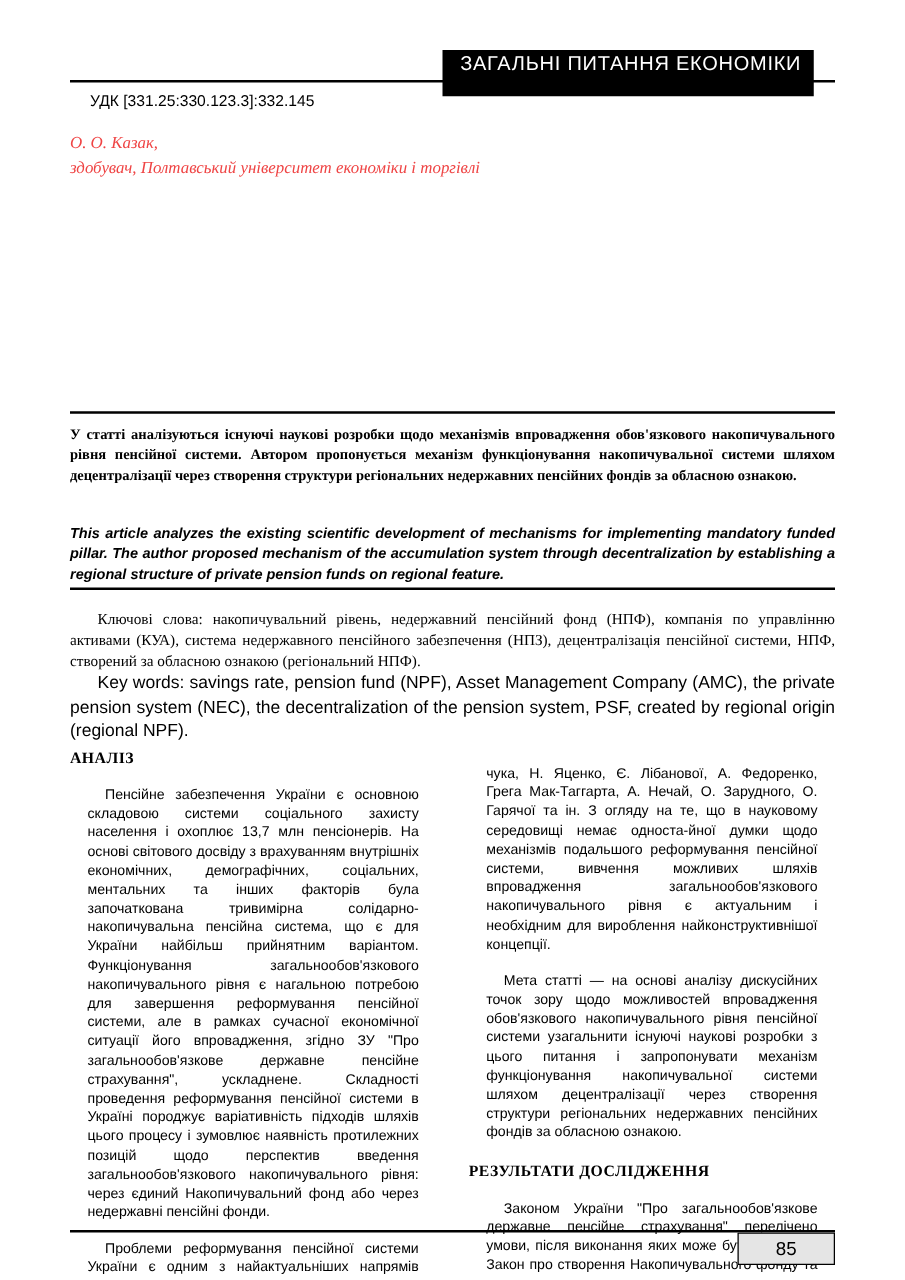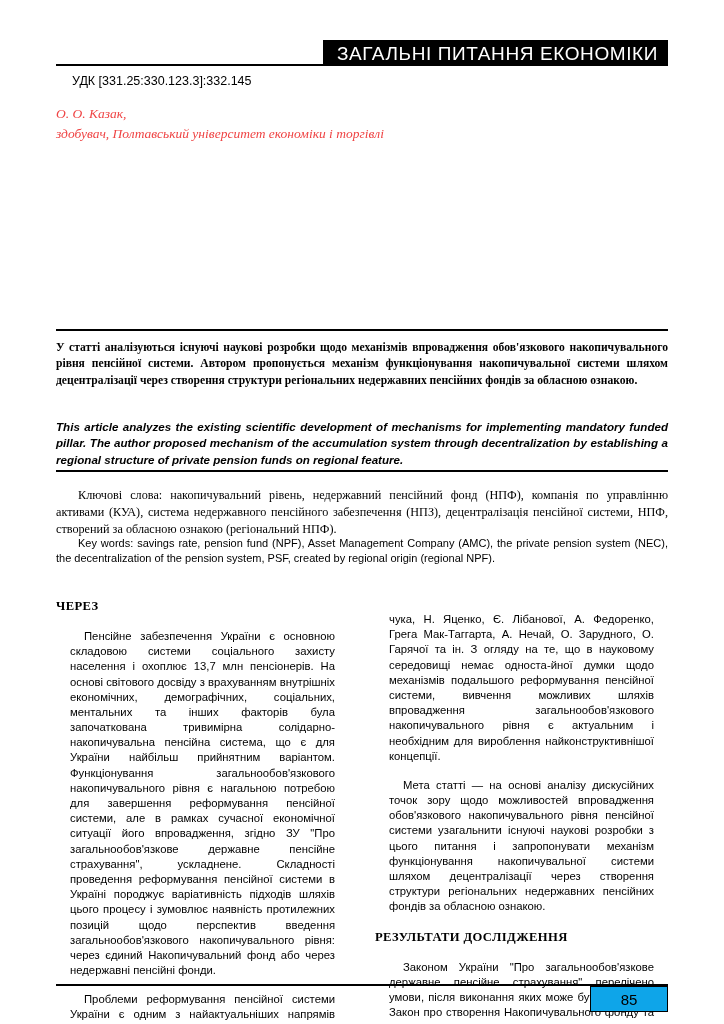--- a/index.html
+++ b/index.html
@@ -31,27 +31,27 @@
   }
   .header-rule {
     position: absolute;
     left: 0; top: 24px;
     width: 612px;
     height: 2px;
     background: #000;
   }
   .header-box {
     position: absolute;
-    right: 0;
+    right: 17px;
     top: 0;
     background: #000;
     color: #fff;
-    padding: 3px 10px 0 14px;
-    font-family: "Liberation Sans", sans-serif;
-    font-size: 19px;
+    padding: 3px 10px 16px 14px;
+    font-family: "Liberation Sans", sans-serif;
+    font-size: 16px;
     letter-spacing: 0.6px;
     white-space: nowrap;
   }
 
   
   .udc {
     position: absolute;
     left: 72px;
     top: 74px;
     font-family: "Liberation Sans", sans-serif;
@@ -128,21 +128,21 @@
     line-height: 1.40;
     text-align: justify;
   }
   .keywords p { margin: 0; text-indent: 22px; }
   .keywords-en {
     position: absolute;
     left: 56px;
     top: 536px;
     width: 612px;
     font-family: "Liberation Sans", sans-serif;
-    font-size: 11px;
+    font-size: 14px;
     line-height: 1.40;
     text-align: justify;
   }
   .keywords-en p { margin: 0; text-indent: 22px; }
 
   
   .body-cols {
     position: absolute;
     left: 56px;
     top: 598px;
@@ -179,21 +179,21 @@
     height: 2px;
     background: #000;
   }
   .page-num-box {
     position: absolute;
     left: 590px;
     top: 986px;
     width: 78px;
     height: 26px;
     border: 1px solid #000;
-    background: #0ea5e9;
+    background: #e5e5e5;
     display: flex;
     align-items: center;
     justify-content: center;
     font-family: "Liberation Sans", sans-serif;
     font-size: 15px;
   }
 </style>
 </head>
 <body>
 
@@ -219,21 +219,21 @@
 
   <div class="keywords">
     <p>Ключові слова: накопичувальний рівень, недержавний пенсійний фонд (НПФ), компанія по управлінню активами (КУА), система недержавного пенсійного забезпечення (НПЗ), децентралізація пенсійної системи, НПФ, створений за обласною ознакою (регіональний НПФ).</p>
   </div>
   <div class="keywords-en">
     <p>Key words: savings rate, pension fund (NPF), Asset Management Company (AMC), the private pension system (NEC), the decentralization of the pension system, PSF, created by regional origin (regional NPF).</p>
   </div>
 
   <div class="body-cols">
     <div class="col">
-      <p class="sec-head">ЧЕРЕЗ</p>
+      <p class="sec-head">АНАЛІЗ</p>
       <p>Пенсійне забезпечення України є основною складовою системи соціального захисту населення і охоплює 13,7 млн пенсіонерів. На основі світового досвіду з врахуванням внутрішніх економічних, демографічних, соціальних, ментальних та інших факторів була започаткована тривимірна солідарно-накопичувальна пенсійна система, що є для України найбільш прийнятним варіантом. Функціонування загальнообов'язкового накопичувального рівня є нагальною потребою для завершення реформування пенсійної системи, але в рамках сучасної економічної ситуації його впровадження, згідно ЗУ "Про загальнообов'язкове державне пенсійне страхування", ускладнене. Складності проведення реформування пенсійної системи в Україні породжує варіативність підходів шляхів цього процесу і зумовлює наявність протилежних позицій щодо перспектив введення загальнообов'язкового накопичувального рівня: через єдиний Накопичувальний фонд або через недержавні пенсійні фонди.</p>
       <p>Проблеми реформування пенсійної системи України є одним з найактуальніших напрямів вивчення засад функціонування всієї соціальної сфери і об'єктом дослідження багатьох науковців, а саме: В.Надраги, Б.Зай-</p>
     </div>
     <div class="col">
       <p class="noindent">чука, Н. Яценко, Є. Лібанової, А. Федоренко, Грега Мак-Таггарта, А. Нечай, О. Зарудного, О. Гарячої та ін. З огляду на те, що в науковому середовищі немає односта-йної думки щодо механізмів подальшого реформування пенсійної системи, вивчення можливих шляхів впровадження загальнообов'язкового накопичувального рівня є актуальним і необхідним для вироблення найконструктивнішої концепції.</p>
       <p>Мета статті — на основі аналізу дискусійних точок зору щодо можливостей впровадження обов'язкового накопичувального рівня пенсійної системи узагальнити існуючі наукові розробки з цього питання і запропонувати механізм функціонування накопичувальної системи шляхом децентралізації через створення структури регіональних недержавних пенсійних фондів за обласною ознакою.</p>
       <p class="sec-head spaced">РЕЗУЛЬТАТИ ДОСЛІДЖЕННЯ</p>
       <p>Законом України "Про загальнообов'язкове державне пенсійне страхування" перелічено умови, після виконання яких може бути ухвалено Закон про створення Накопичувального фонду та запровадження перерахування до нього страхових внесків. Лише після цього набудуть чинності норми Закону України "Про загальнообов'язкове державне пенсійне страхування", які стосуються функціонування Накопичувального</p>
     </div>
   </div>

